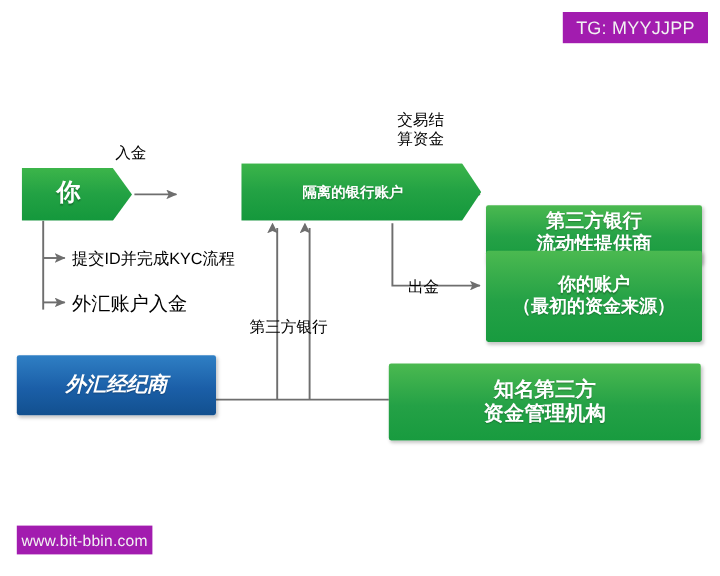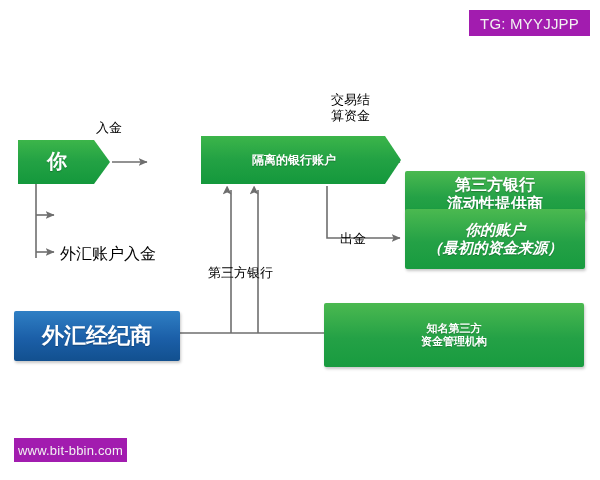--- a/index.html
+++ b/index.html
@@ -114,33 +114,33 @@
     margin-left: 48px;
   }
   #node-liquidity {
     left: 405px; top: 139px;
     width: 180px; height: 48px;
     font-size: 16px;
     margin-top: 32px;
   }
   #node-your-account {
     left: 405px; top: 209px;
-    width: 180px; height: 60px;
+    width: 180px; height: 76px;
     font-size: 15px;
+  }
+  #node-broker {
+    left: 14px; top: 296px;
+    width: 166px; height: 50px;
+    font-size: 17px;
     font-style: italic;
-  }
-  #node-broker {
-    left: 14px; top: 311px;
-    width: 166px; height: 50px;
-    font-size: 22px;
   }
   #node-custodian {
     left: 324px; top: 303px;
     width: 260px; height: 64px;
-    font-size: 11px;
+    font-size: 17px;
   }
 
   
   .elabel {
     position: absolute;
     color: #000000;
     font-size: 13px;
     line-height: 1.25;
     white-space: pre-line;
     text-align: center;
@@ -203,20 +203,21 @@
 
   <div class="elabel" id="lbl-deposit">入金</div>
 
   <div class="elabel" id="lbl-settle">交易结
 算资金</div>
 
   <div class="elabel" id="lbl-withdraw">出金</div>
 
   <div class="elabel" id="lbl-dualsign">第三方银行</div>
 
+  <div class="elabel left" id="lbl-kyc">提交ID并完成KYC流程</div>
 
   <div class="elabel left" id="lbl-fund">外汇账户入金</div>
 
   <div class="watermark" id="wm-tg">TG: MYYJJPP</div>
 
   <div class="watermark" id="wm-site">www.bit-bbin.com</div>
 
 </div>
 
 </body></html>

